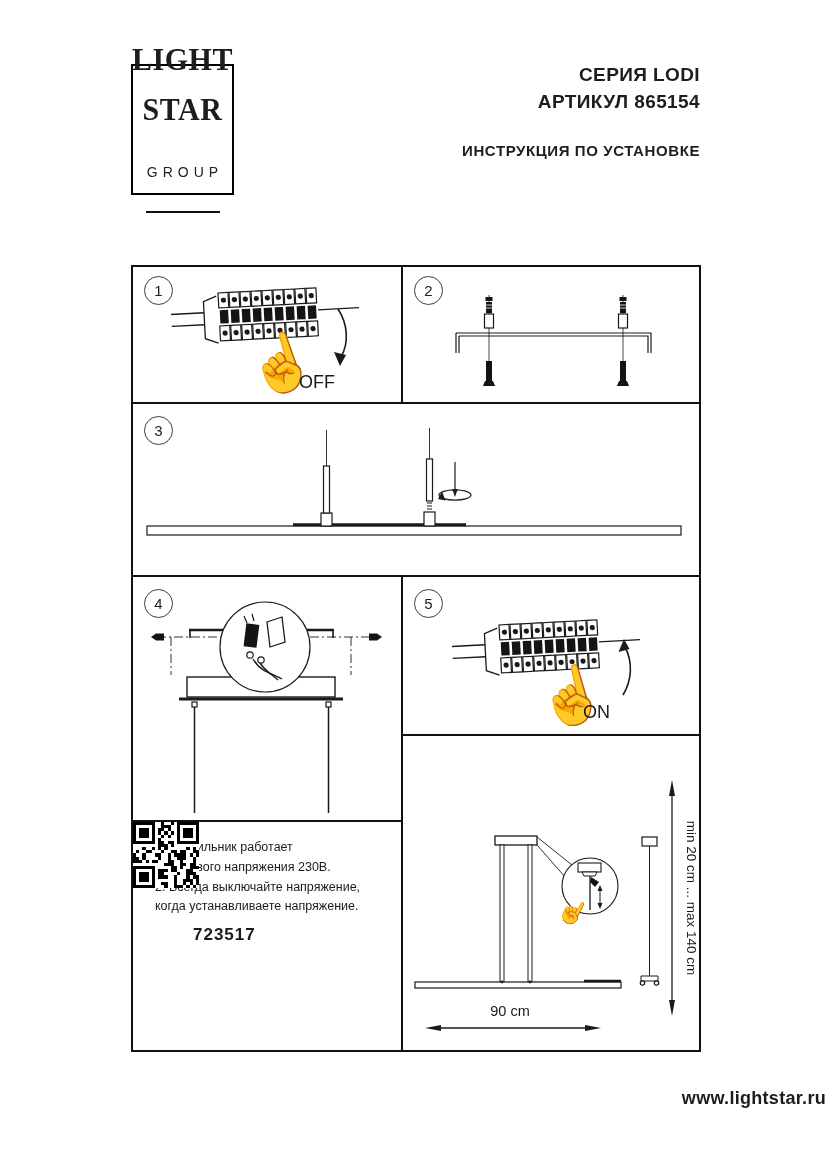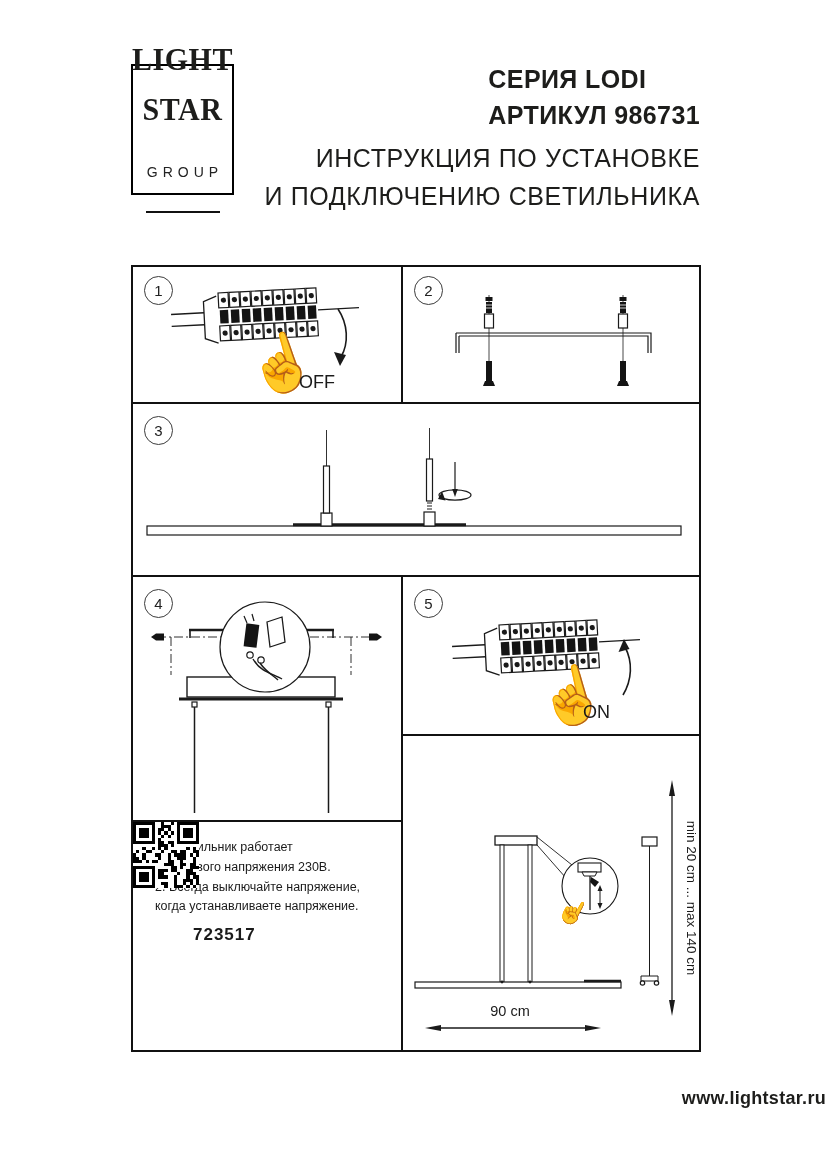--- a/index.html
+++ b/index.html
@@ -10,22 +10,22 @@
   
   .logo-box{
     position:absolute;left:131px;top:64px;width:103px;height:131px;
     border:2px solid #000;box-sizing:border-box;background:#fff;
     display:flex;flex-direction:column;align-items:center;justify-content:center;gap:24px;
   }
   .logo-word{font-family:"Liberation Serif",serif;font-weight:bold;font-size:30px;line-height:.88;letter-spacing:.5px;transform:scaleY(1.08);}
   .logo-group{font-family:"Liberation Sans",sans-serif;font-size:14px;font-weight:400;letter-spacing:5px;padding-left:5px;margin-top:18px;color:#222;}
   .logo-flag{width:74px;height:9px;margin-top:7px;display:flex;border:1px solid #111;box-sizing:border-box;}
   .logo-flag span{flex:1;}
-  .hdr-right{position:absolute;right:126px;top:62px;font-weight:bold;font-size:25px;line-height:1.42;letter-spacing:.4px;}
-  .hdr-title{position:absolute;right:126px;top:140px;text-align:right;font-weight:normal;font-size:25px;line-height:1.5;letter-spacing:.6px;}
+  .hdr-right{position:absolute;right:126px;top:62px;text-align:right;font-weight:bold;font-size:19px;line-height:1.42;letter-spacing:.4px;}
+  .hdr-title{position:absolute;right:126px;top:140px;font-weight:bold;font-size:15px;line-height:1.5;letter-spacing:.6px;}
   
   .grid{
     position:absolute;left:131px;top:265px;width:566px;height:783px;
     border:2px solid #111;display:grid;
     grid-template-columns:270px 296px;
     grid-template-rows:137px 173px 159px 86px 228px;
   }
   .panel{position:relative;box-sizing:border-box;background:#fff;}
   .p1{border-right:2px solid #111;border-bottom:2px solid #111;}
   .p2{border-bottom:2px solid #111;}
@@ -59,26 +59,25 @@
     <div class="logo-group">GROUP</div>
     <div class="logo-flag">
       <span style="background:#2fa043"></span>
       <span style="background:#ffffff"></span>
       <span style="background:#e2231a"></span>
     </div>
   </div>
 
   <div class="hdr-right">
     <div>СЕРИЯ LODI</div>
-    <div>АРТИКУЛ 986731</div>
+    <div>АРТИКУЛ 865154</div>
   </div>
 
   <div class="hdr-title">
     <div>ИНСТРУКЦИЯ ПО УСТАНОВКЕ</div>
-    <div>И ПОДКЛЮЧЕНИЮ СВЕТИЛЬНИКА</div>
   </div>
 
   <div class="grid">
 
     <div class="panel p1">
       <div class="badge">1</div>
       <svg width="268" height="135" viewBox="0 0 268 135">
         <g transform="translate(85,26) rotate(-3)" stroke="#1a1a1a" fill="none" stroke-width="1.3">
           <path d="M-2,3 L-15,8 L-15,45 L-2,50" fill="#fff"></path>
           <path d="M-48,19 H-15 M-48,31 H-15"></path>

